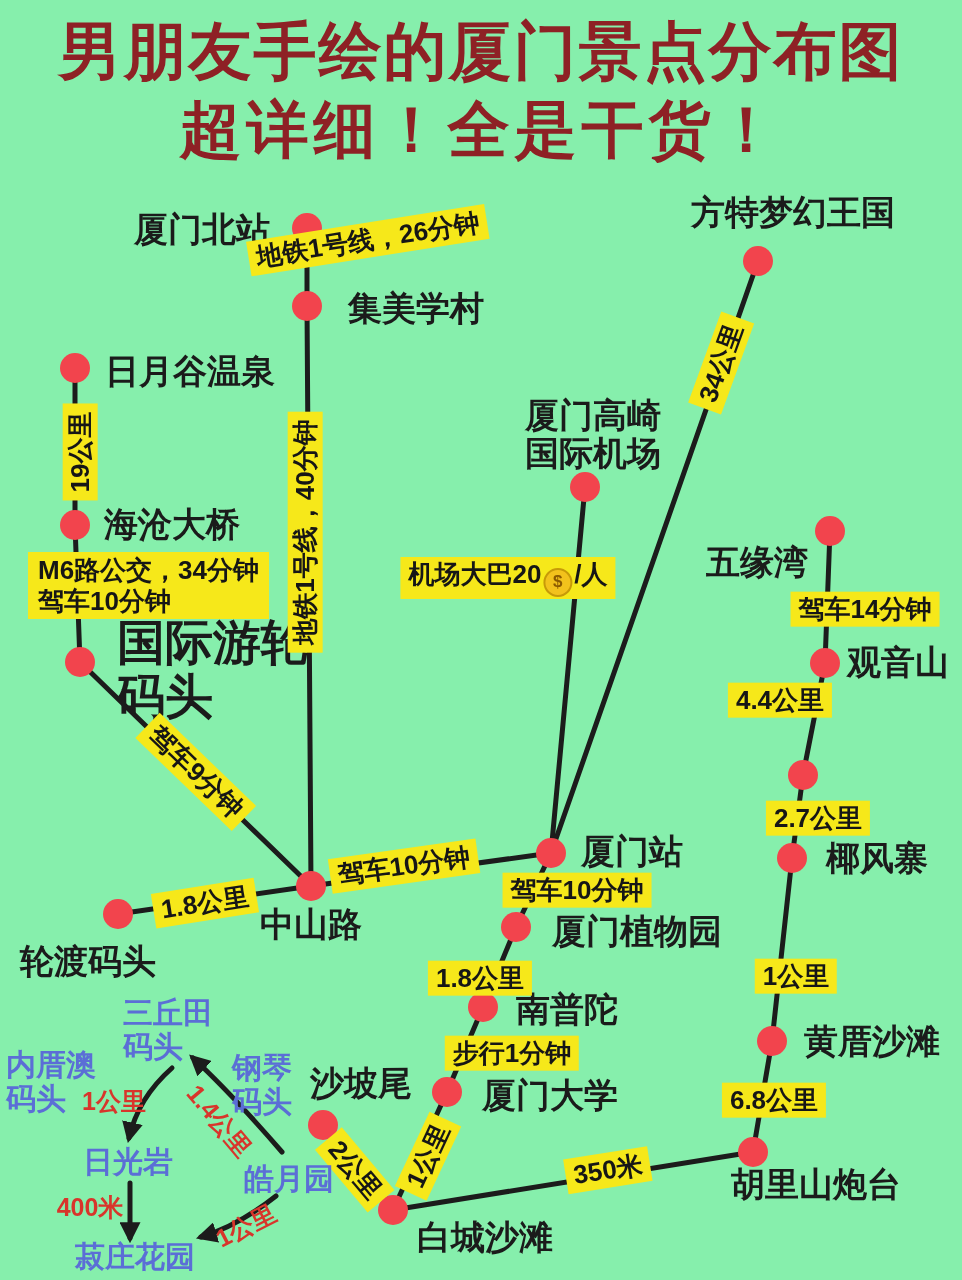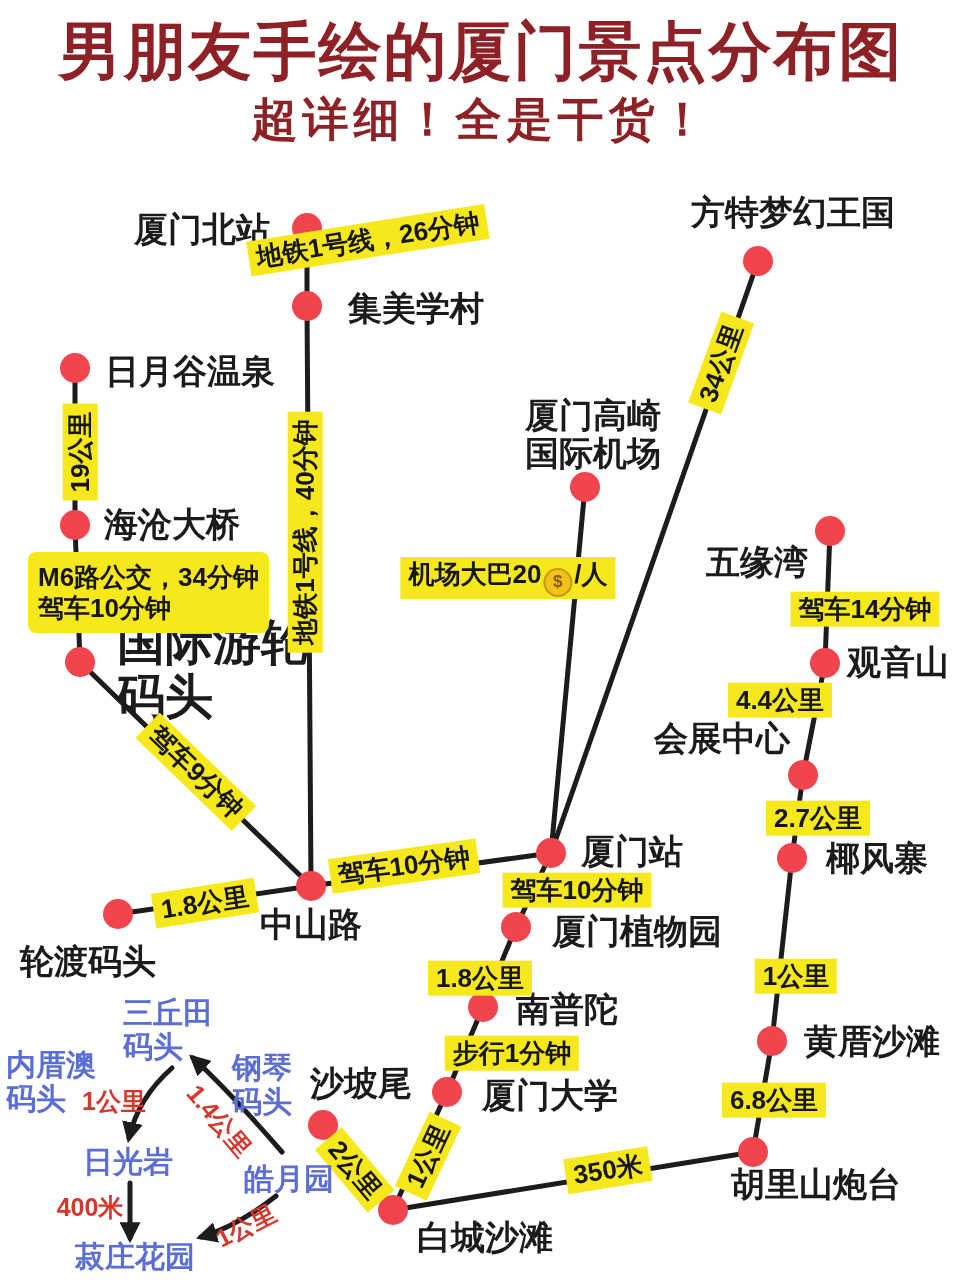--- a/index.html
+++ b/index.html
@@ -1,31 +1,31 @@
 <!DOCTYPE html>
 <html><head>
 <meta charset="utf-8">
 <style>
   html,body{margin:0;padding:0;background:#f8d7e2;}
-  .canvas{position:relative;width:962px;height:1280px;background:#ffffff;overflow:hidden;
+  .canvas{position:relative;width:962px;height:1280px;background:#86efac;overflow:hidden;
           font-family:"Liberation Sans",sans-serif;}
   svg.net{position:absolute;left:0;top:0;}
   .title{position:absolute;left:0;right:0;top:12px;text-align:center;color:#8e2125;
          font-weight:900;line-height:1.25;}
   .title .t1{font-size:63px;letter-spacing:2px;}
-  .title .t2{font-size:46px;letter-spacing:5px;}
+  .title .t2{font-size:62px;letter-spacing:5px;}
   .loc{position:absolute;transform:translate(-50%,-50%) rotate(var(--r,0deg));
        font-size:34px;font-weight:bold;color:#1b1b1b;white-space:nowrap;line-height:1.12;text-align:center;}
   .loc-tl{position:absolute;font-size:48px;font-weight:bold;color:#1b1b1b;white-space:nowrap;
           line-height:1.12;text-align:left;}
   .chip{position:absolute;transform:translate(-50%,-50%) rotate(var(--r,0deg));
         background:#f6e81a;color:#161616;font-size:26px;font-weight:bold;
         padding:2px 8px;white-space:nowrap;line-height:1.18;}
   .chip-tl{position:absolute;background:#f6e81a;color:#161616;font-size:26px;font-weight:bold;
-           padding:10px 10px;white-space:nowrap;line-height:1.18;border-radius:8px;}
+           padding:3px 10px;white-space:nowrap;line-height:1.18;}
   .blue{color:#5b6ed6;font-size:30px;}
   .loc-tl.blue{font-size:30px;}
   .redtext{position:absolute;transform:translate(-50%,-50%) rotate(var(--r,0deg));
            color:#d8352b;font-size:25px;font-weight:bold;white-space:nowrap;}
   .money{display:inline-block;width:25px;height:25px;border-radius:50%;background:#f2c21c;
          border:2px solid #c79a08;color:#8a5a00;font-size:17px;font-weight:bold;text-align:center;
          line-height:23px;vertical-align:-4px;margin:0 2px;}
 </style>
 </head>
 <body>
@@ -104,21 +104,20 @@
     <div>国际游轮</div>
     <div>码头</div>
   </div>
   <div class="loc" style="left:793px;top:212px">方特梦幻王国</div>
   <div class="loc" style="left:593px;top:434px">
     <div>厦门高崎</div>
     <div>国际机场</div>
   </div>
   <div class="loc" style="left:757px;top:562px">五缘湾</div>
   <div class="loc" style="left:898px;top:662px">观音山</div>
-  <div class="loc" style="left:722px;top:738px">会展中心</div>
   <div class="loc" style="left:877px;top:858px">椰风寨</div>
   <div class="loc" style="left:632px;top:851px">厦门站</div>
   <div class="loc" style="left:311px;top:924px">中山路</div>
   <div class="loc" style="left:88px;top:961px">轮渡码头</div>
   <div class="loc" style="left:637px;top:931px">厦门植物园</div>
   <div class="loc" style="left:567px;top:1009px">南普陀</div>
   <div class="loc" style="left:550px;top:1095px">厦门大学</div>
   <div class="loc" style="left:361px;top:1083px">沙坡尾</div>
   <div class="loc" style="left:872px;top:1041px">黄厝沙滩</div>
   <div class="loc" style="left:816px;top:1184px">胡里山炮台</div>

